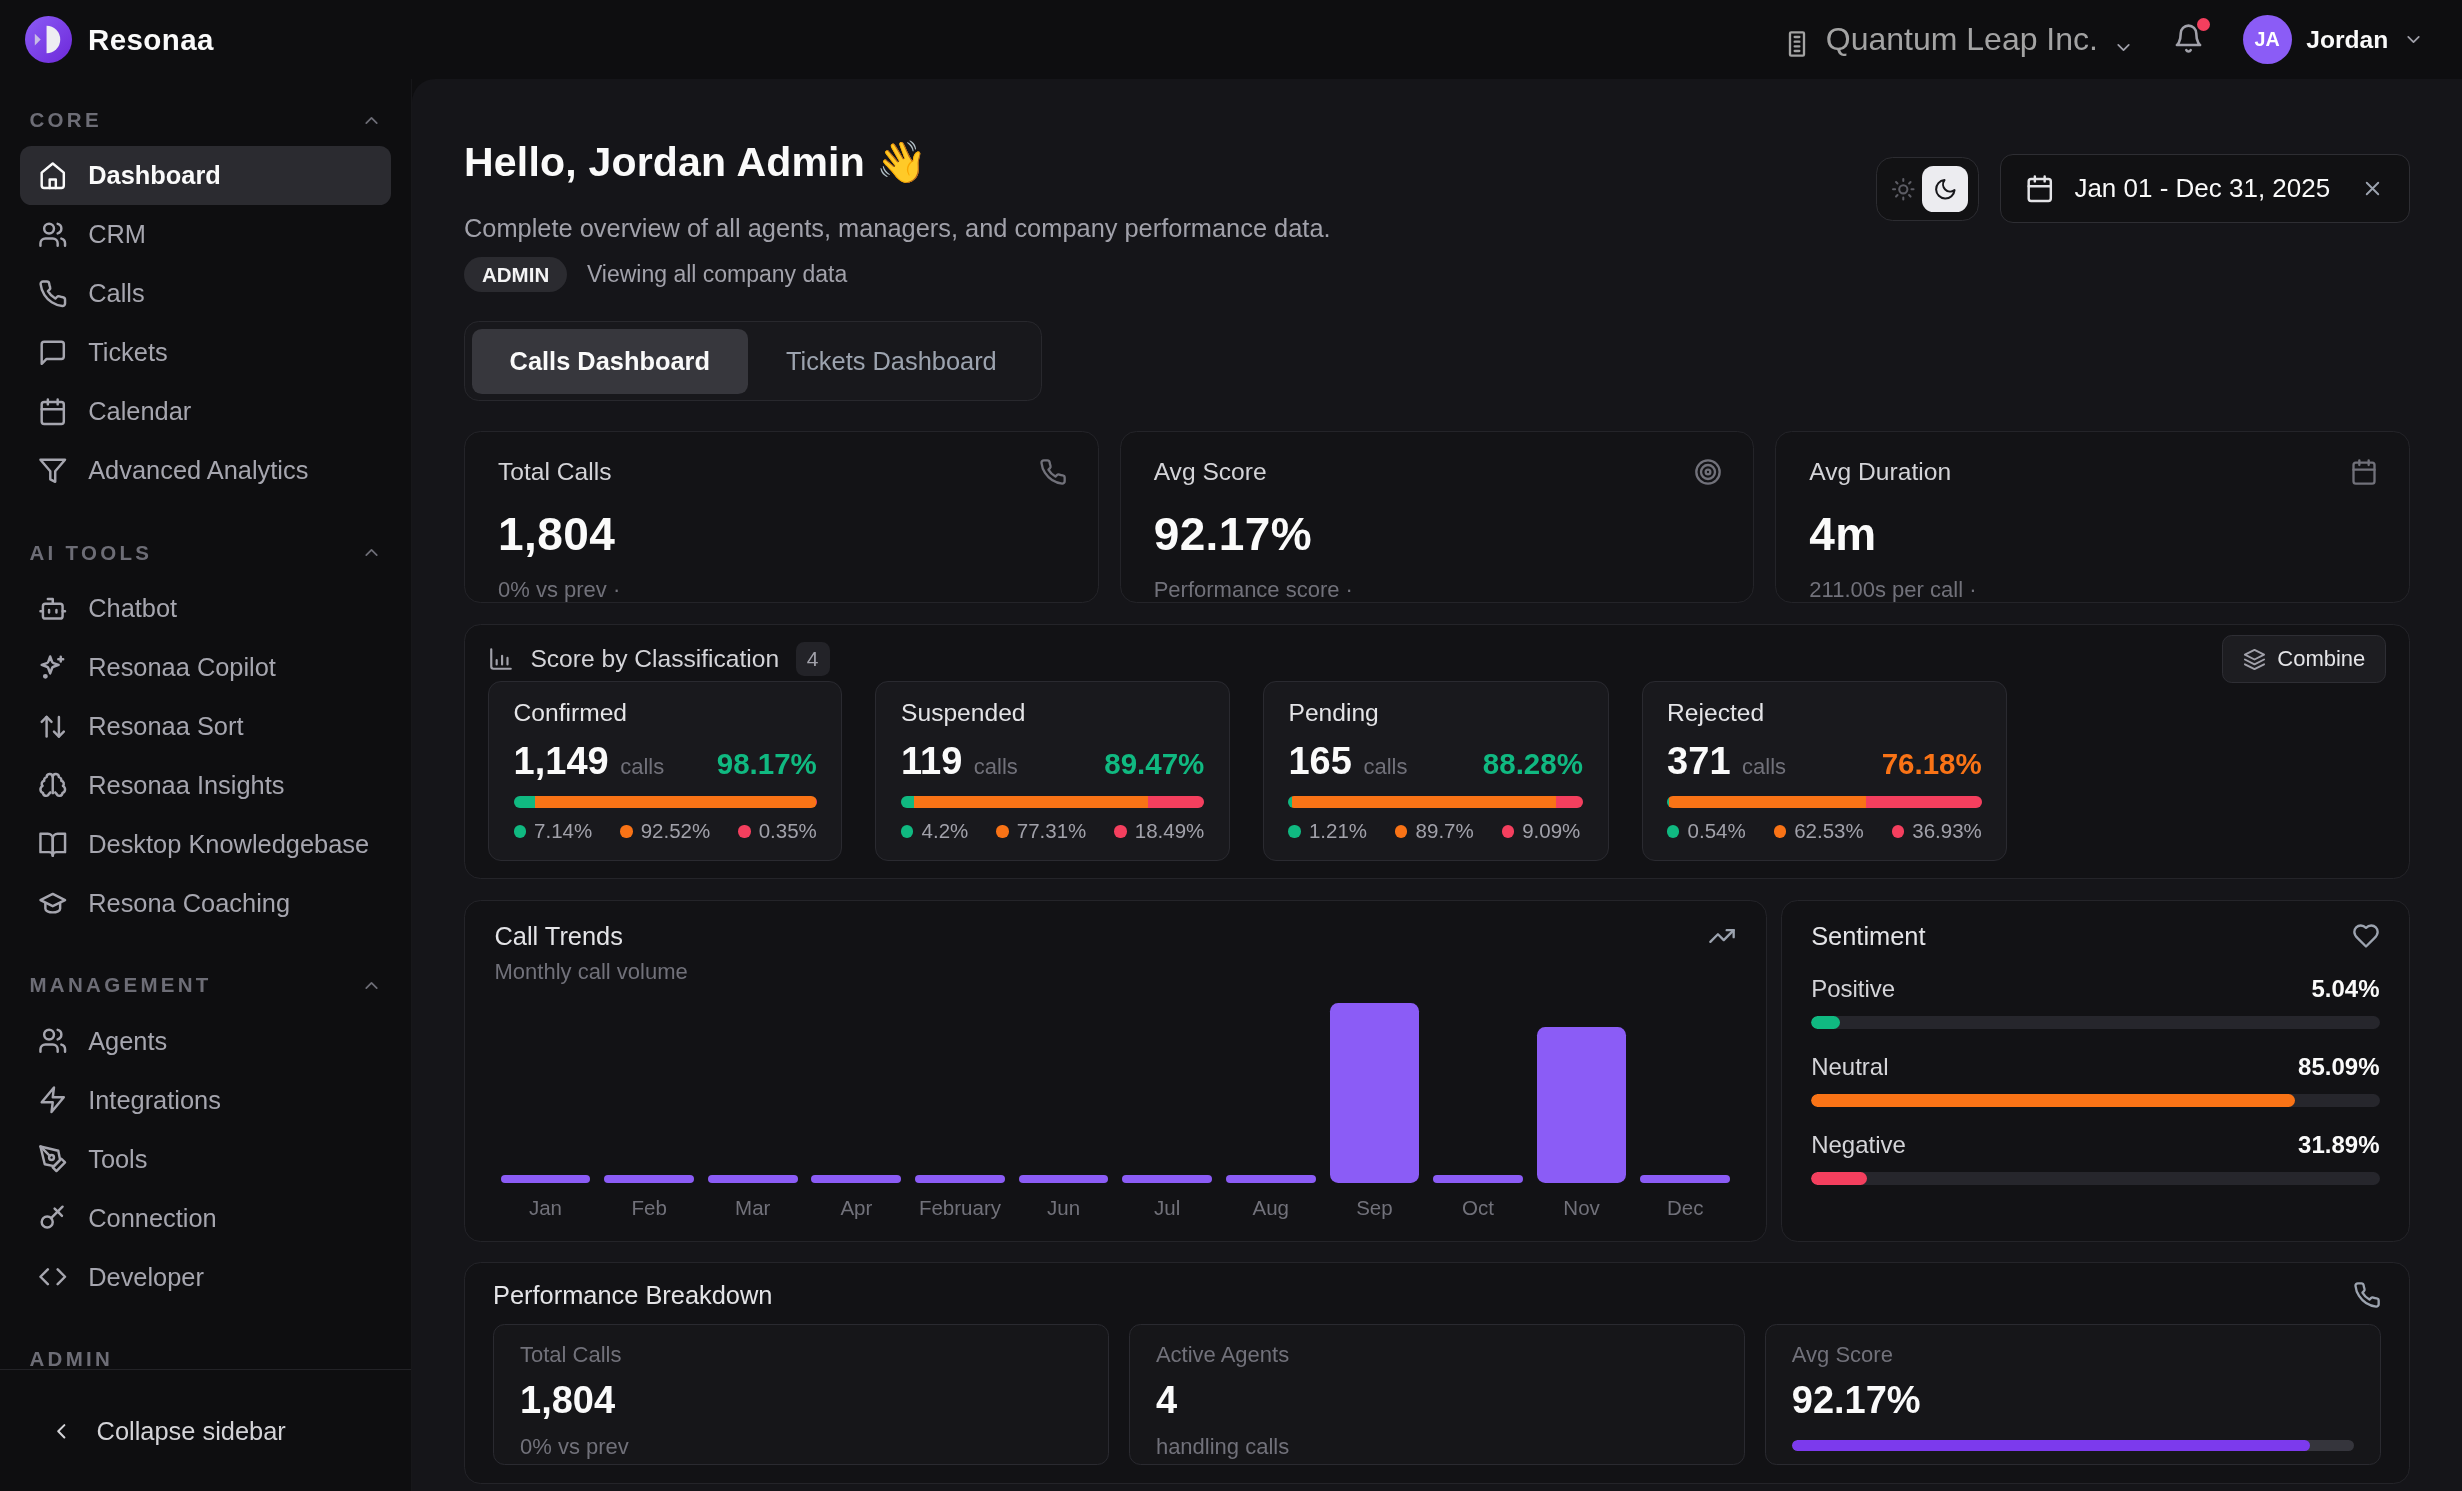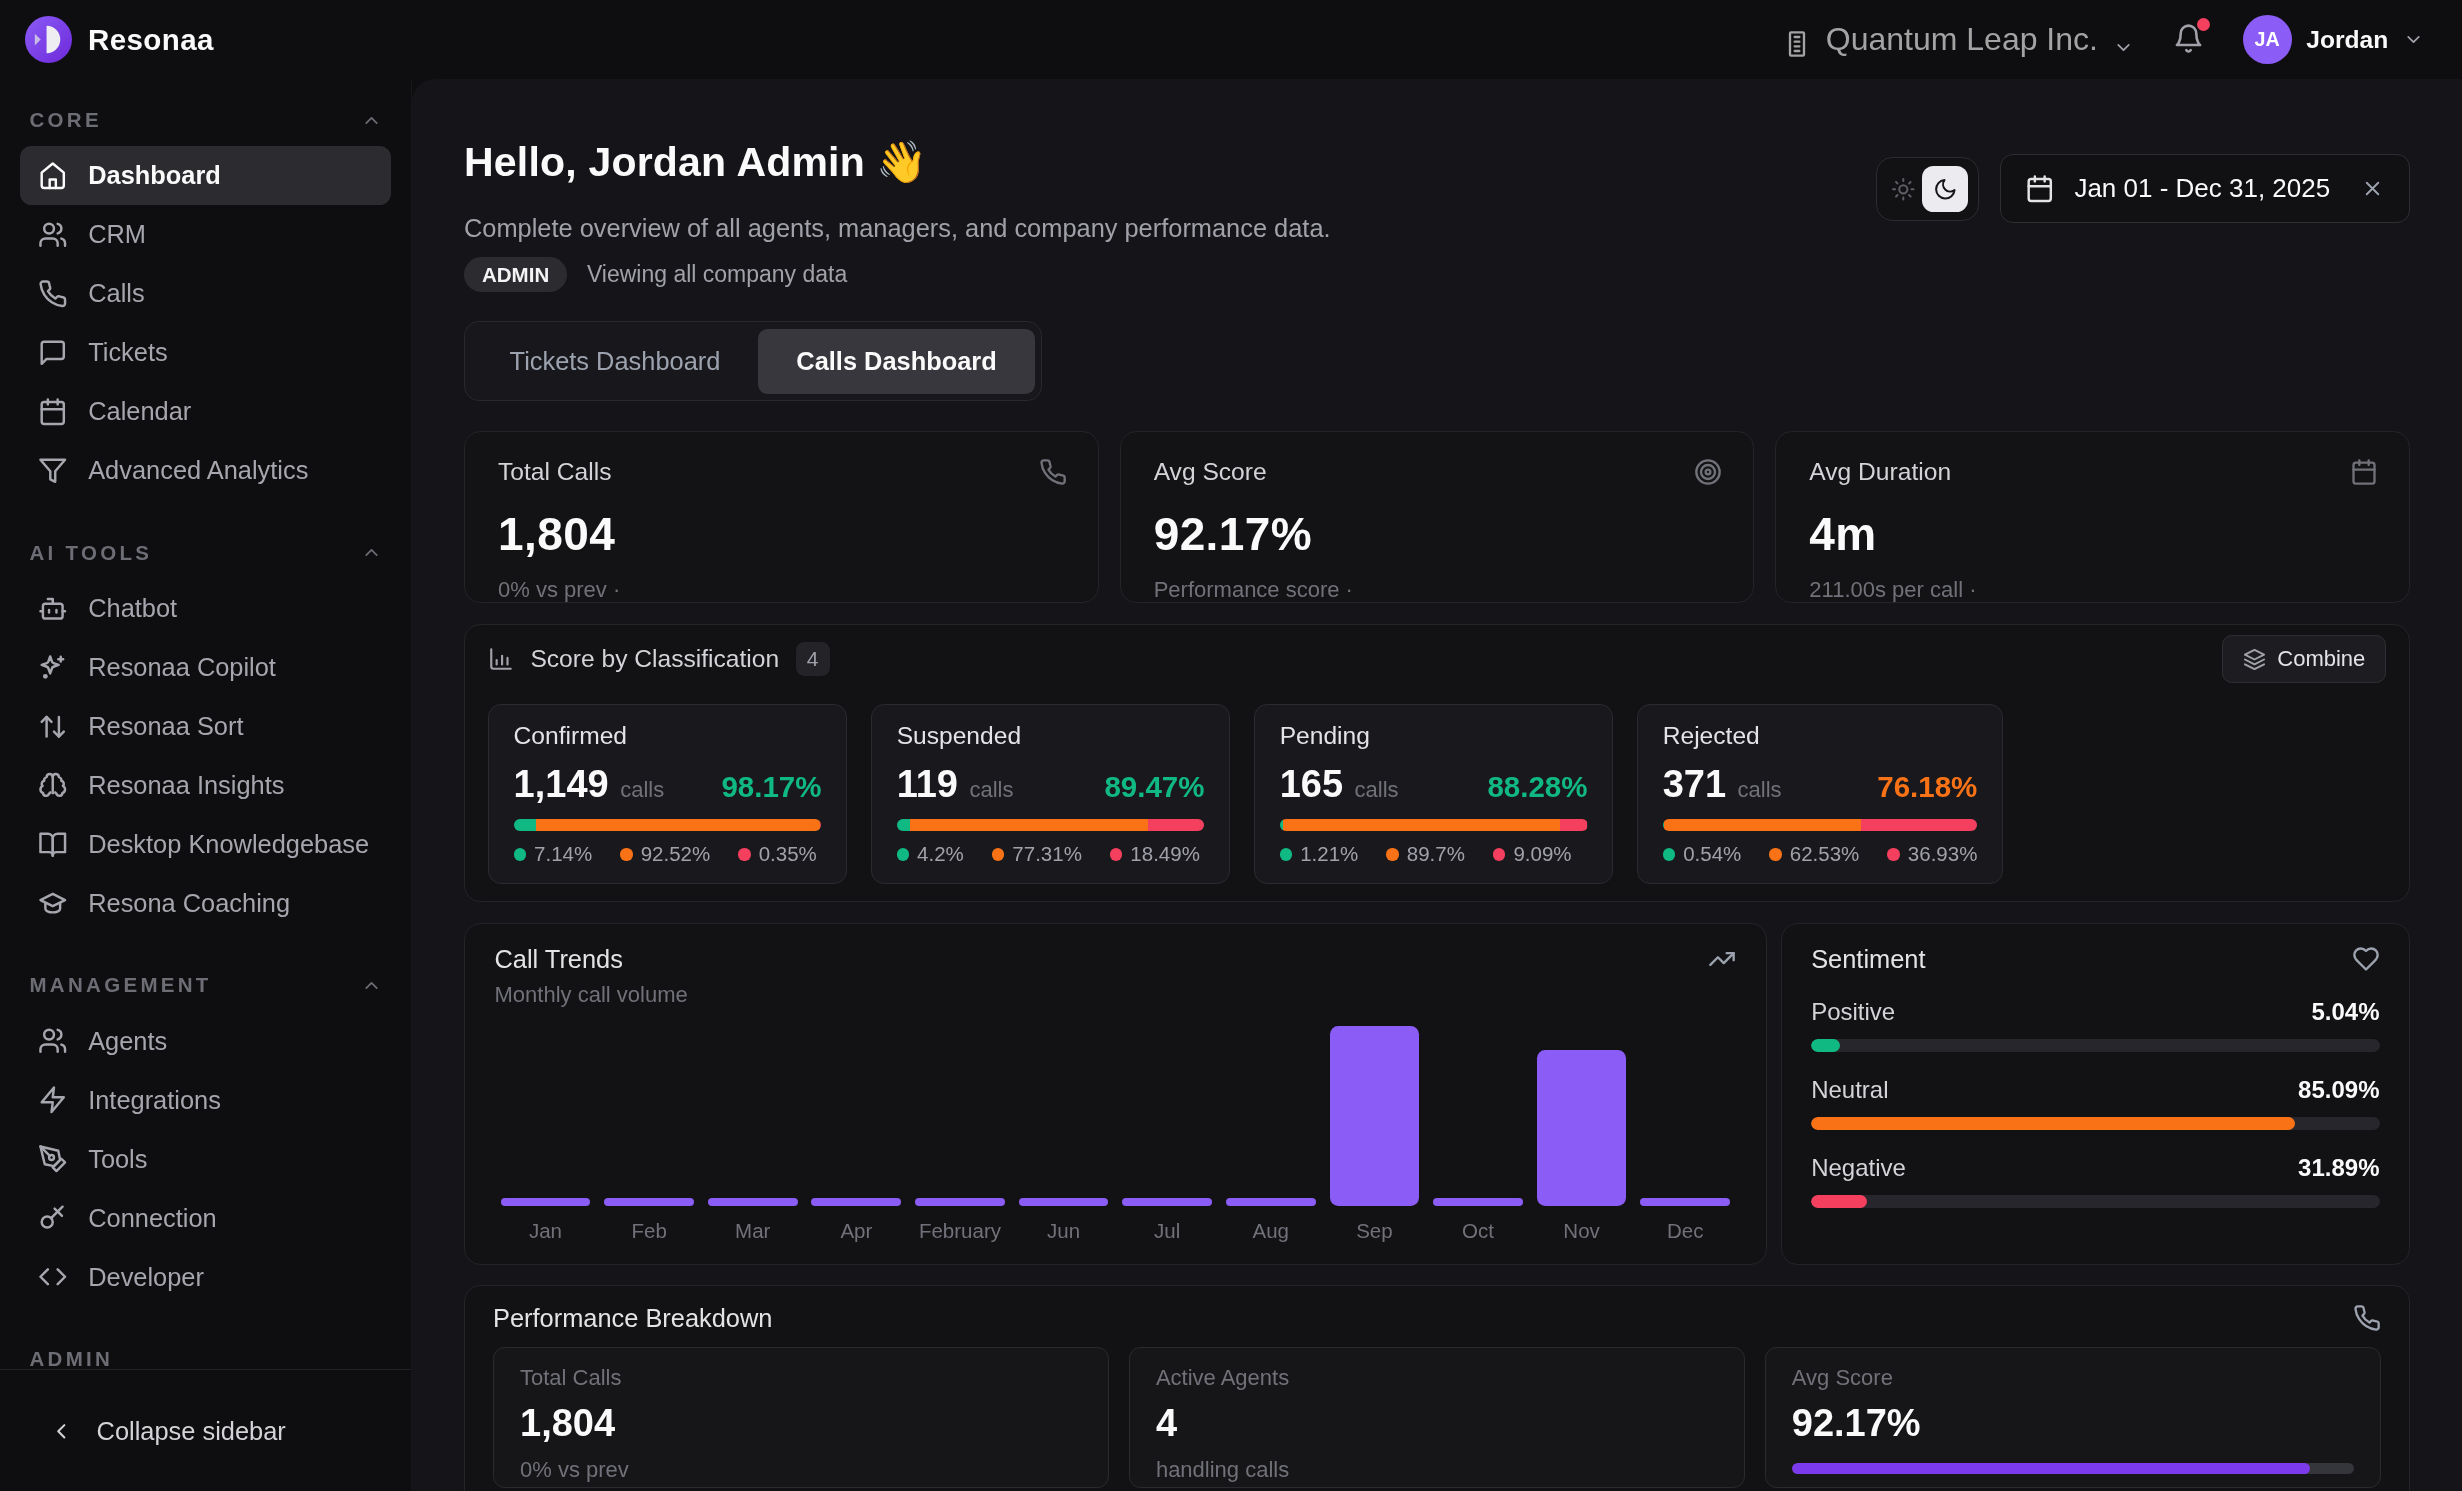--- a/index.html
+++ b/index.html
@@ -80,21 +80,21 @@
                  border-radius:16.4px;padding:16.4px 23px 17px}
   .class-head{display:flex;align-items:center;gap:16.4px;height:36px}
   .class-head .ic{color:#a1a1aa;width:26px;height:26px}
   .class-title{font-size:24.6px;color:#d4d4d8}
   .count-badge{background:#232328;border-radius:8.2px;min-width:34px;height:34px;display:flex;
                align-items:center;justify-content:center;font-size:21px;color:#a1a1aa;padding:0 8.2px}
   .combine{margin-left:auto;display:flex;align-items:center;gap:11.5px;background:#1d1d21;
            border:0.8px solid #2e2e34;border-radius:9.8px;padding:9.8px 19.7px;font-size:22px;
            color:#e4e4e7;cursor:pointer}
   .combine .ic{width:23px;height:23px}
-  .class-grid{display:grid;grid-template-columns:repeat(5,1fr);gap:24px;margin-top:27px}
+  .class-grid{display:grid;grid-template-columns:repeat(5,1fr);gap:33px;margin-top:4px}
   .class-card{background:#19191d;border:0.8px solid #2a2a30;border-radius:13px;padding:16.4px 24.6px}
   .class-card-title{font-size:24.6px;color:#e4e4e7}
   .class-row{display:flex;align-items:baseline;margin-top:13px}
   .class-num{font-size:38px;font-weight:bold}
   .class-calls{font-size:22px;color:#71717a;margin-left:11.5px}
   .class-score{margin-left:auto;font-size:29.5px;font-weight:bold}
   .segbar{display:flex;height:12.3px;border-radius:6.6px;overflow:hidden;margin-top:13px;background:#2a2a30}
   .segbar div{height:100%}
   .legend{display:flex;gap:28px;margin-top:11.5px;font-size:20.5px;color:#a1a1aa;align-items:center}
   .legend .li{display:flex;align-items:center}
@@ -477,22 +477,22 @@
               </svg>
             <span>Jan 01 - Dec 31, 2025</span>
             <svg class="ic x" viewBox="0 0 28 28" width="23" height="23">
                 <use href="#i-x"></use>
               </svg>
           </div>
         </div>
       </div>
 
       <div class="tabs">
+        <div class="tab active">Calls Dashboard</div>
         <div class="tab">Tickets Dashboard</div>
-        <div class="tab active">Calls Dashboard</div>
       </div>
 
       
       <div class="stats">
         <div class="stat-card">
           <div class="stat-label">Total Calls</div>
           <svg class="ic stat-icon" viewBox="0 0 34 34" width="28" height="28">
               <use href="#i-phone"></use>
             </svg>
           <div class="stat-value">1,804</div>

